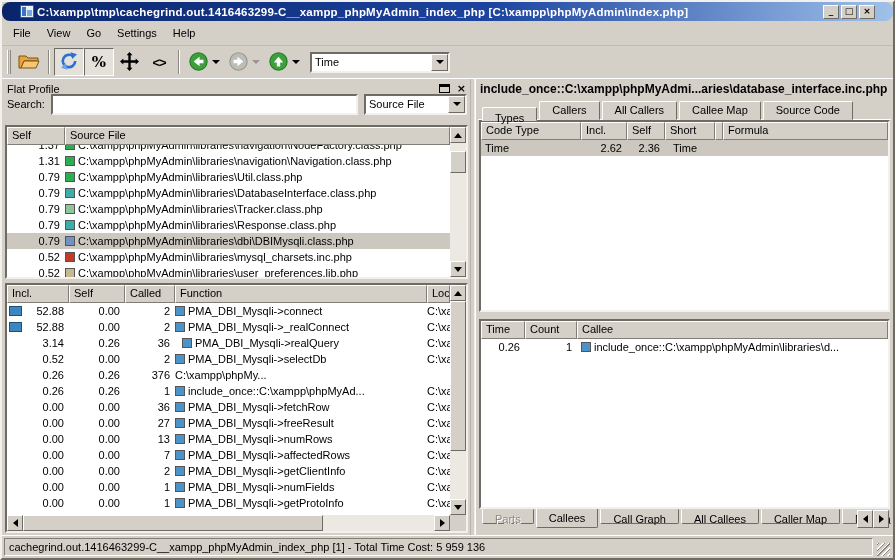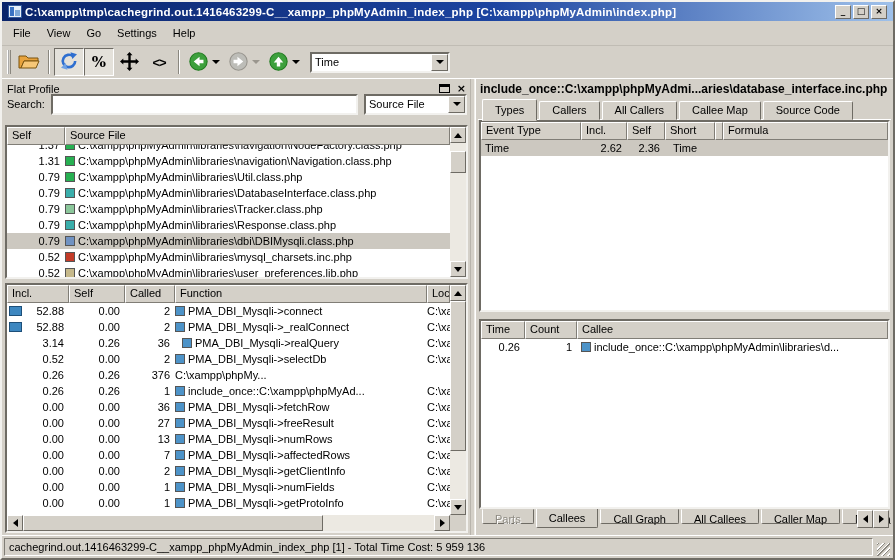--- a/index.html
+++ b/index.html
@@ -11,21 +11,21 @@
   }
   .window {
     width:895px; height:560px; background:#d4d0c8;
     border:2px solid; border-color:#f2f1ee #6e6b64 #6e6b64 #f2f1ee;
     display:flex; flex-direction:column; overflow:hidden;
   }
   
   .titlebar {
     height:19px; flex:0 0 19px; display:flex; align-items:center;
     background:linear-gradient(to right,#0a246a,#1c44a0 55%,#9fc1ea);
-    padding:0 6px; color:#fff; overflow:hidden;
+    padding:0 18px; color:#fff; overflow:hidden;border-radius:8px;
   }
   .titlebar .appicon { width:14px; height:13px; margin-right:3px; flex:0 0 auto;
     background:#e8f0fa; border:1px solid #30589c; position:relative; }
   .titlebar .appicon::before { content:""; position:absolute; left:1px; top:1px; width:4px; height:9px; background:#3a72c4;}
   .titlebar .appicon::after { content:""; position:absolute; left:6px; top:4px; width:5px; height:6px; background:#7ea8d8;}
   .titlebar .title { font-weight:bold; font-size:11.5px; white-space:nowrap; overflow:hidden; flex:1; letter-spacing:.2px;}
   .winbtn {
     width:16px; height:14px; margin-left:2px; flex:0 0 auto;
     background:#d4d0c8; border:1px solid; border-color:#fff #6e6b64 #6e6b64 #fff;
     display:flex; align-items:center; justify-content:center;
@@ -109,21 +109,21 @@
   .sb-track { flex:1; }
   .corner { background:#d4d0c8; }
   
   .detail-title { flex:0 0 18px; font-weight:bold; font-size:12px; padding:2px 2px 0 2px;
     white-space:nowrap; overflow:hidden;}
   .tabbar-top { flex:0 0 22px; display:flex; align-items:flex-end; padding-left:4px; position:relative;}
   .tabbar-top::after { content:""; position:absolute; left:0; right:0; bottom:0; border-top:1px solid #fff;}
   .tab { border:1px solid; border-color:#fff #6e6b64 #d4d0c8 #fff; background:#d4d0c8;
     padding:2px 12px 3px 12px; margin-right:2px; height:19px; position:relative; z-index:1;
     border-radius:2px 2px 0 0; white-space:nowrap;}
-  .tab.active { height:22px; padding-top:4px; z-index:3; margin-bottom:-1px;}
+  .tab.active { height:14px; padding-top:4px; z-index:3; margin-bottom:-1px;}
   .tabbar-bottom { flex:0 0 24px; display:flex; align-items:flex-start; padding-left:4px; position:relative; overflow:hidden;}
   .tabb { border:1px solid; border-color:#d4d0c8 #6e6b64 #6e6b64 #fff; background:#d4d0c8;
     padding:3px 12px 2px 12px; margin-right:2px; height:15px; position:relative; z-index:1;
     border-radius:0 0 2px 2px; white-space:nowrap;}
   .tabb.active { height:20px; z-index:3; margin-top:-1px; border-top-color:#d4d0c8;}
   .tabb.disabled { color:#8d8a82; text-shadow:1px 1px 0 #fff; }
   .tab-arrows { position:absolute; right:2px; top:1px; display:flex; z-index:5;}
   .types-box { flex:0 0 192px; margin:0 1px; }
   .hsplit { flex:0 0 7px; }
   .callees-box { flex:1; margin:0 1px; }
@@ -463,21 +463,21 @@
           <div class="tab active">Types</div>
           <div class="tab">Callers</div>
           <div class="tab">All Callers</div>
           <div class="tab">Callee Map</div>
           <div class="tab">Source Code</div>
         </div>
 
       <div class="sunken lv types-box" style="grid-template-columns:1fr;grid-template-rows:1fr;">
         <div class="lv-main">
           <div class="hdr" id="types-hdr">
-              <div class="hcell" style="flex: 0 0 100px; width: 100px;">Event Type</div>
+              <div class="hcell" style="flex: 0 0 100px; width: 100px;">Code Type</div>
               <div class="hcell" style="flex: 0 0 46px; width: 46px;">Incl.</div>
               <div class="hcell" style="flex: 0 0 38px; width: 38px;">Self</div>
               <div class="hcell" style="flex: 0 0 50px; width: 50px;">Short</div>
               <div class="hspacer"></div>
               <div class="hcell" style="flex: 1 1 0%;">Formula</div>
             </div>
           <div class="rows" id="types-rows" style="flex:0 0 auto;">
               <div class="row sel">
                 <div class="cell" style="flex: 0 0 100px; padding-left: 4px;">Time</div>
                 <div class="cell num" style="flex: 0 0 46px;">2.62</div>

